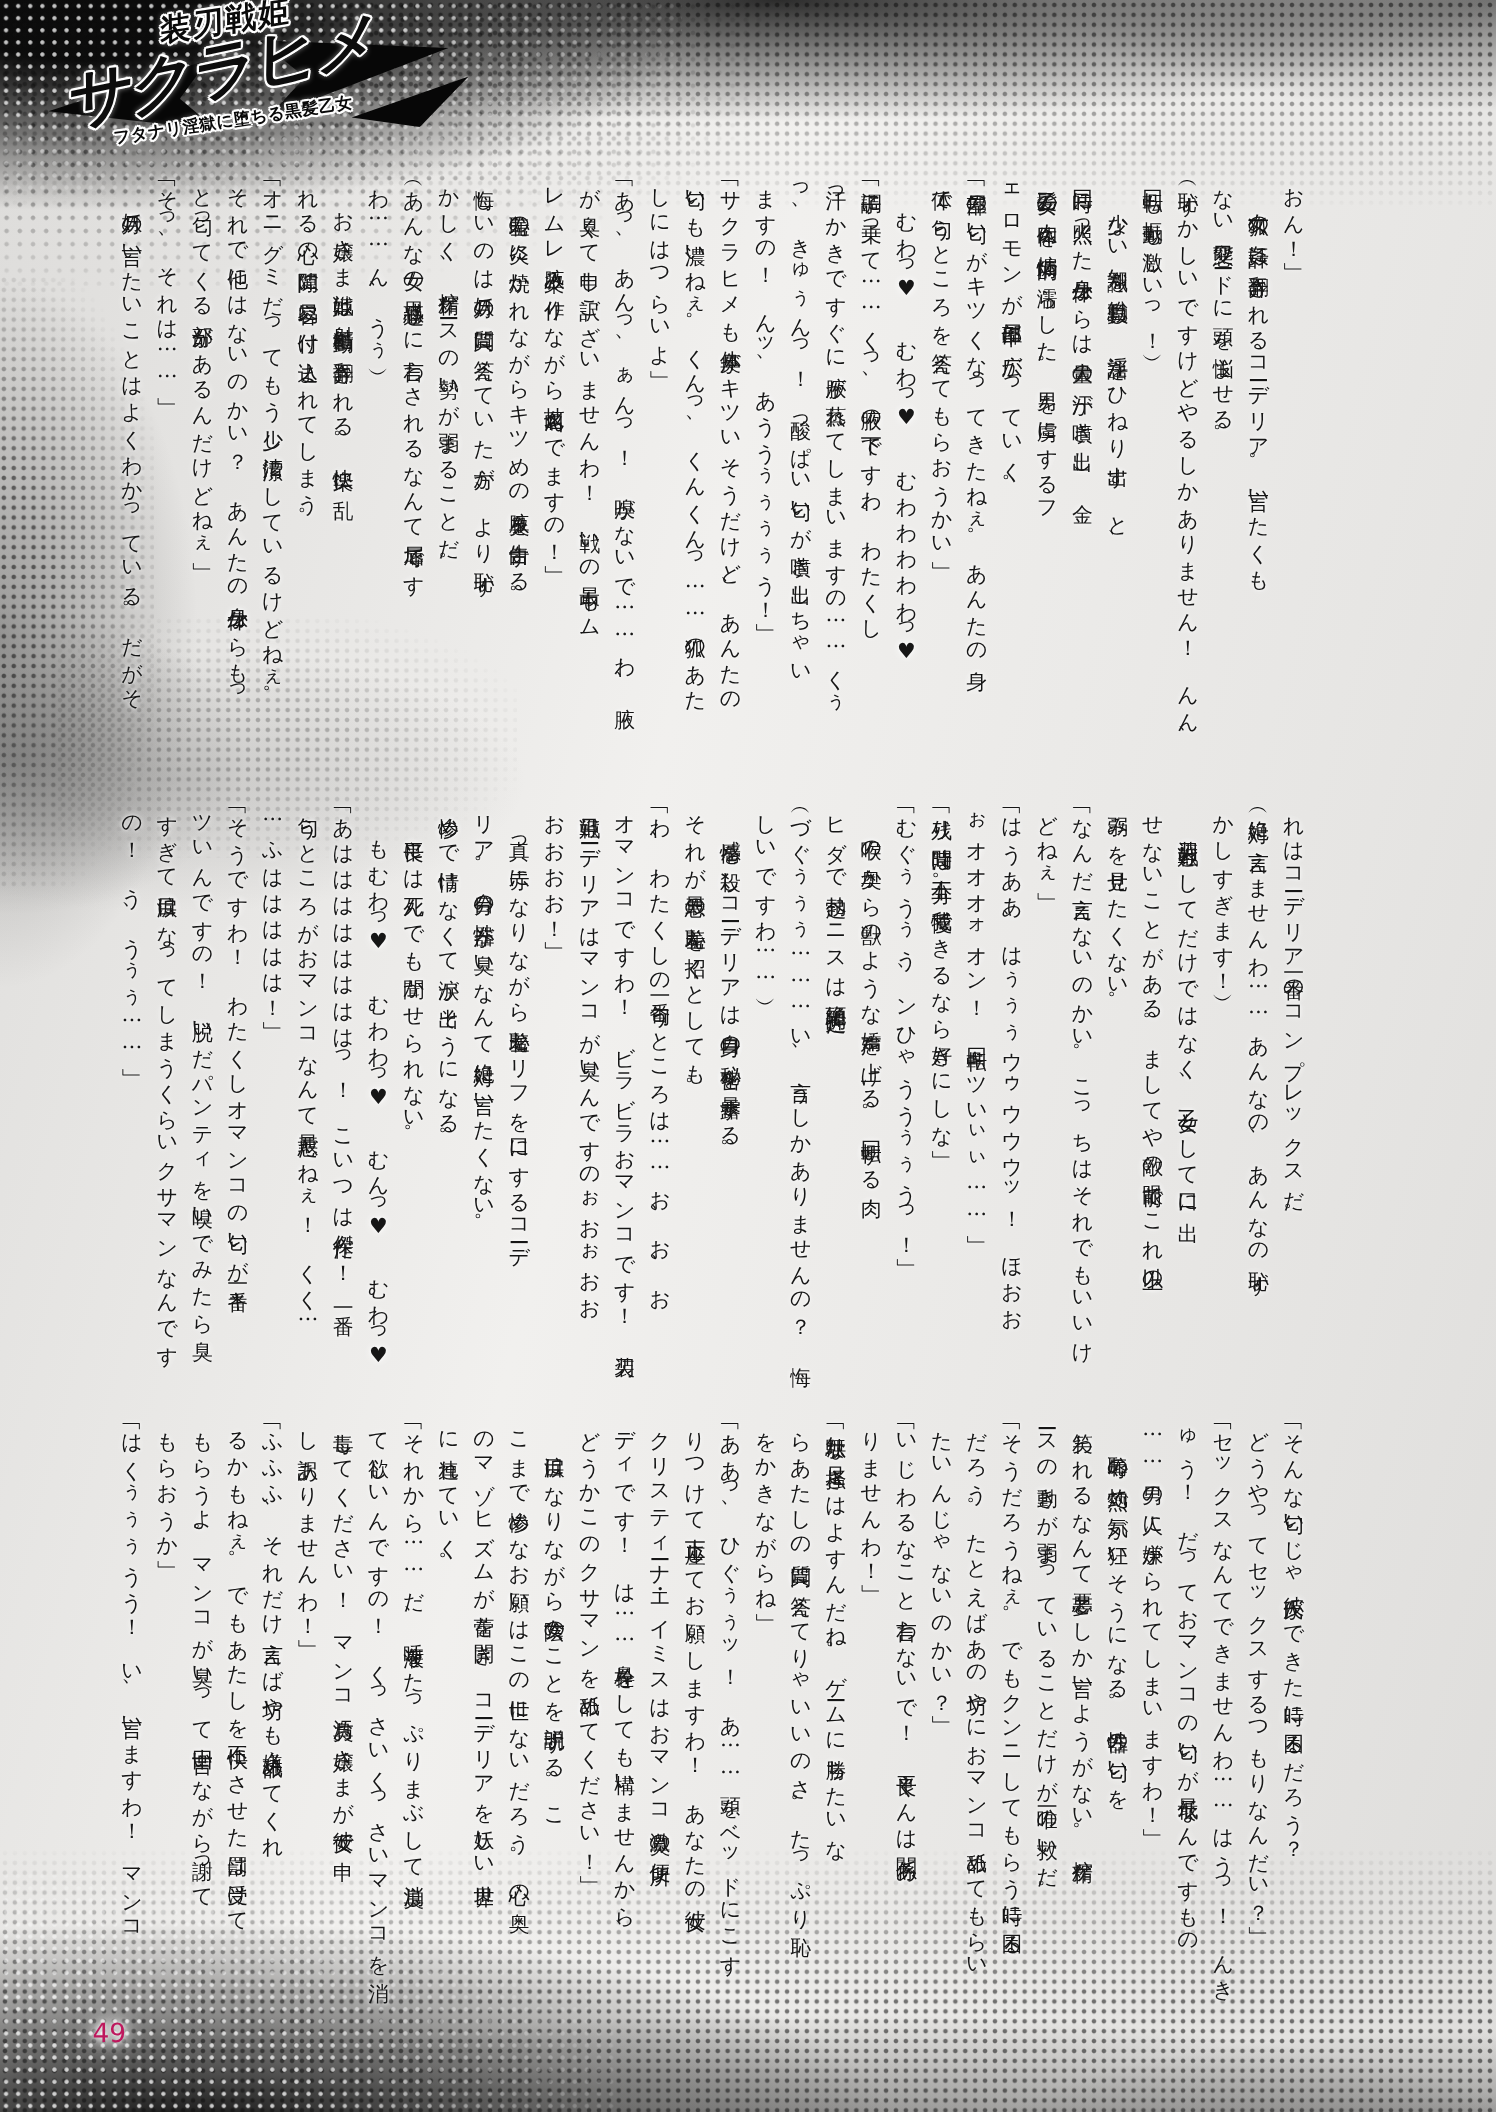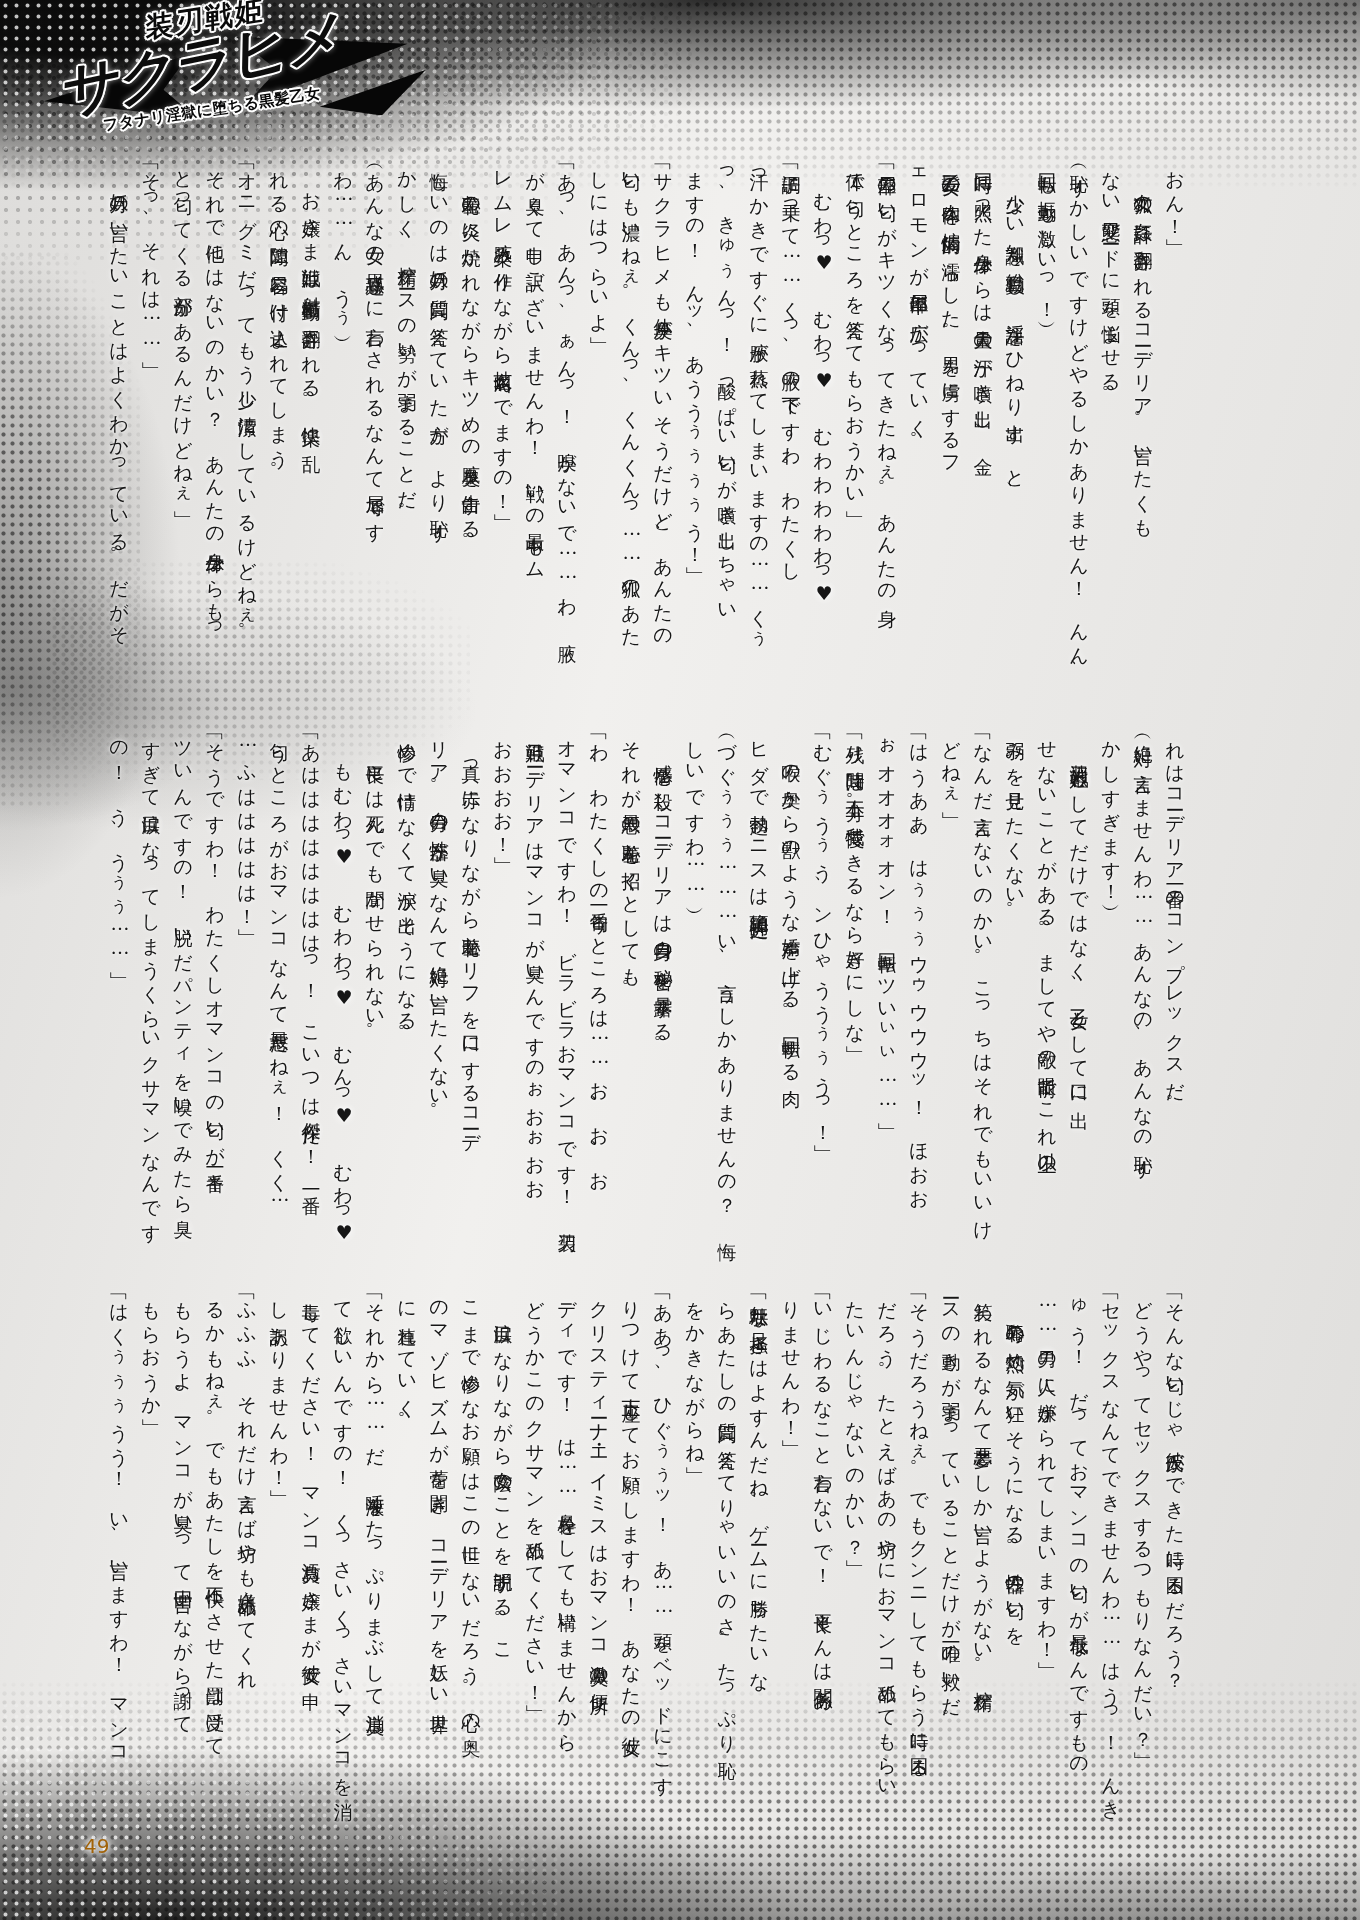--- a/index.html
+++ b/index.html
@@ -70,21 +70,21 @@
     font-size:19px;line-height:32px;letter-spacing:2.2px;
     color:#161616;font-weight:500;
     text-shadow:0 0 3px rgba(255,255,255,.95),0 0 7px rgba(255,255,255,.8),0 0 14px rgba(255,255,255,.5);
   }
   .tblock-1{top:158px;}
   .tblock-2{top:728px;}
   .tblock-3{top:1288px;}
   .tcol{white-space:pre;}
   
   .page-number{
-    position:absolute;left:84px;top:1834px;font-size:20px;color:#a16207;
+    position:absolute;left:84px;top:1834px;font-size:24px;color:#be185d;
     font-family:"DejaVu Sans","Liberation Sans",sans-serif;
     text-shadow:0 0 5px #fff,0 0 10px #fff,0 0 18px #fff,0 0 26px rgba(255,255,255,.8);
   }
 </style>
 </head>
 <body>
 
 <div class="page">
 
   <div class="bg-clouds"></div>

